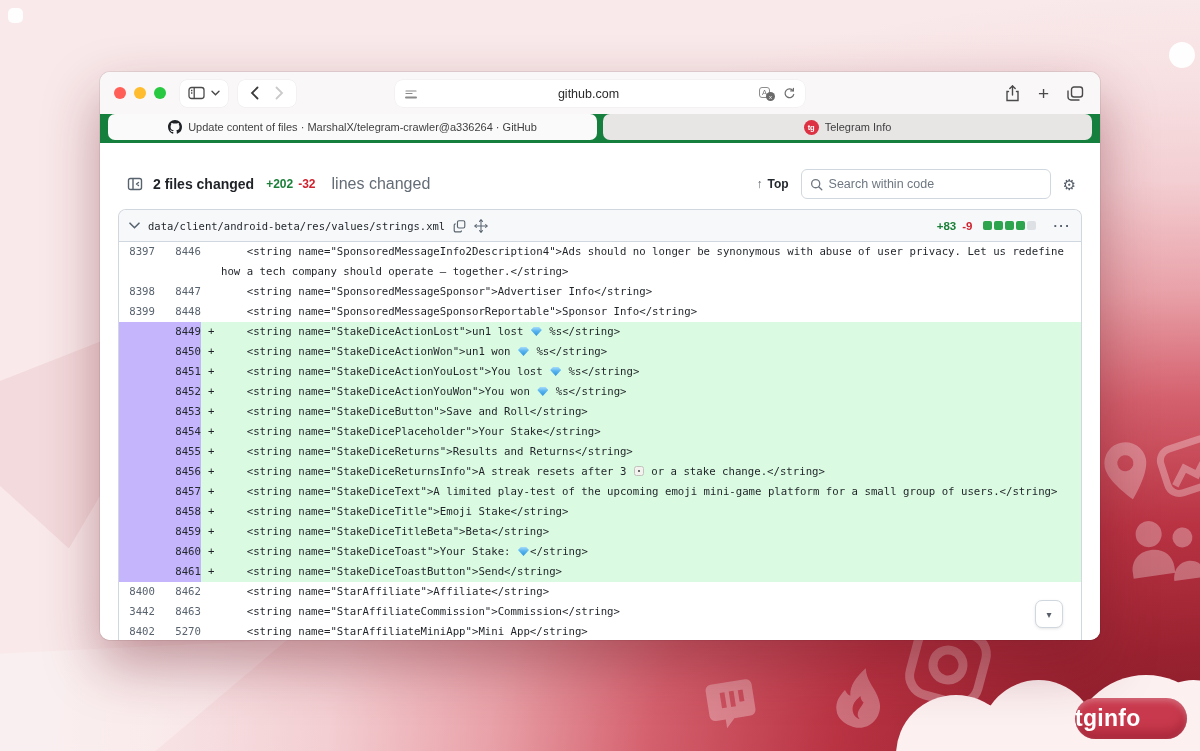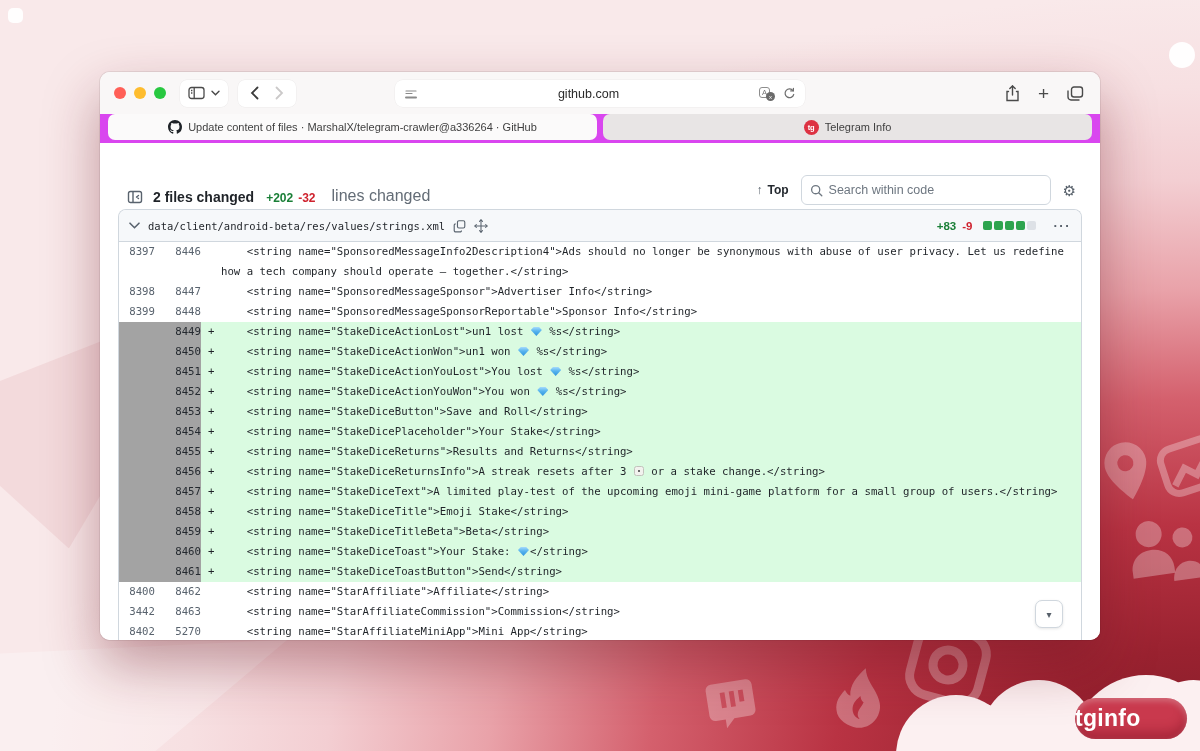--- a/index.html
+++ b/index.html
@@ -61,32 +61,32 @@
   .url-right { display:flex; align-items:center; gap:8px; }
   .trans { position:relative; width:16px; height:13px; }
   .trans-a { position:absolute; left:0; top:0; width:11px; height:11px; border:1px solid #8d8d8d; border-radius:3px;
     font-size:7.5px; color:#777; display:flex; align-items:center; justify-content:center; }
   .trans-x { position:absolute; right:0; bottom:-1px; width:9px; height:9px; background:#6b6b6b; border-radius:50%;
     color:#fff; font-size:6px; display:flex; align-items:center; justify-content:center; }
   .tb-right { position:absolute; right:16px; display:flex; align-items:center; gap:18px; }
   .tb-right .tbbtn { background:none; border:none; display:flex; align-items:center; color:#4a4a4a; }
   .plus-glyph { font-size:19px; color:#4a4a4a; line-height:1; }
 
-  .tabbar { height:29px; background:#d946ef; display:flex; gap:6px; padding:0 8px 3px; }
+  .tabbar { height:29px; background:#15803d; display:flex; gap:6px; padding:0 8px 3px; }
   .tab { flex:1; border-radius:7px; margin-top:0; display:flex; align-items:center; justify-content:center;
     gap:6px; font-size:11px; color:#3f3f3f; height:26px; }
   .tab.active { background:#fbfafa; }
   .tab.inactive { background:#e8e5e5; }
   .tab .title { white-space:nowrap; overflow:hidden; text-overflow:ellipsis; max-width:92%; }
   .tg-badge { width:15px; height:15px; border-radius:50%; background:#dd3243; color:#fff; font-size:7.5px;
     font-weight:700; display:flex; align-items:center; justify-content:center; flex:none; }
 
   
   .content { position:relative; height:497px; background:#fff; }
-  .gh-header { display:flex; align-items:flex-end; padding:20px 24px 0 27px; height:62px; }
+  .gh-header { display:flex; align-items:center; padding:20px 24px 0 27px; height:62px; }
   .gh-title { font-size:14px; font-weight:700; color:#1f2328; margin-left:10px; }
   .stat-add { color:#1a7f37; font-weight:700; font-size:12px; margin-left:12px; }
   .stat-del { color:#cf222e; font-weight:700; font-size:12px; margin-left:5px; }
   .stat-suffix { color:#636c76; font-size:16px; margin-left:16px; }
   .gh-right { margin-left:auto; display:flex; align-items:center; gap:12px; }
   .top-btn { background:none; border:none; display:flex; align-items:center; gap:5px; font-size:12px;
     font-weight:600; color:#24292f; }
   .top-arrow { color:#57606a; font-size:12px; }
   .search-box { width:250px; height:30px; border:1px solid #d0d7de; border-radius:6px; background:#fff;
     display:flex; align-items:center; padding:0 8px; gap:6px; }
@@ -113,21 +113,21 @@
     margin-left:14px; }
 
   .diff { font-family:"DejaVu Sans Mono","Liberation Mono",monospace; font-size:10.7px; line-height:20px;
     color:#1f2328; }
   .drow { display:flex; height:20px; }
   .c-old { width:36px; text-align:right; color:#59636e; flex:none; }
   .c-new { width:46px; text-align:right; color:#59636e; flex:none; }
   .c-mark { width:20px; padding-left:7px; flex:none; color:#1f2328; }
   .c-code { flex:1; white-space:pre; overflow:hidden; }
   .drow.added { background:#dafbe1; }
-  .drow.added .c-old, .drow.added .c-new { background:#a3a3a3; color:#24292f; }
+  .drow.added .c-old, .drow.added .c-new { background:#c4b5fd; color:#24292f; }
 
   .emoji { display:inline-block; vertical-align:-1px; }
   .gem { width:11px; height:9px; margin:0 1px;
     background:linear-gradient(180deg,#a6dbfc 0%,#58b4ef 45%,#2f95dd 100%);
     clip-path:polygon(25% 0,75% 0,100% 32%,50% 100%,0 32%); }
   .die { width:10px; height:10px; margin:0 1px; border-radius:2.5px; border:1px solid #c2c2bc;
     background:radial-gradient(circle at 50% 50%, #6a6a6a 0 1.2px, transparent 1.4px), #f2f2ee; }
 
   .scrolldown { position:absolute; left:935px; top:457px; width:28px; height:28px; background:#fff;
     border:1px solid #d0d7de; border-radius:7px; color:#57606a; font-size:10px;

